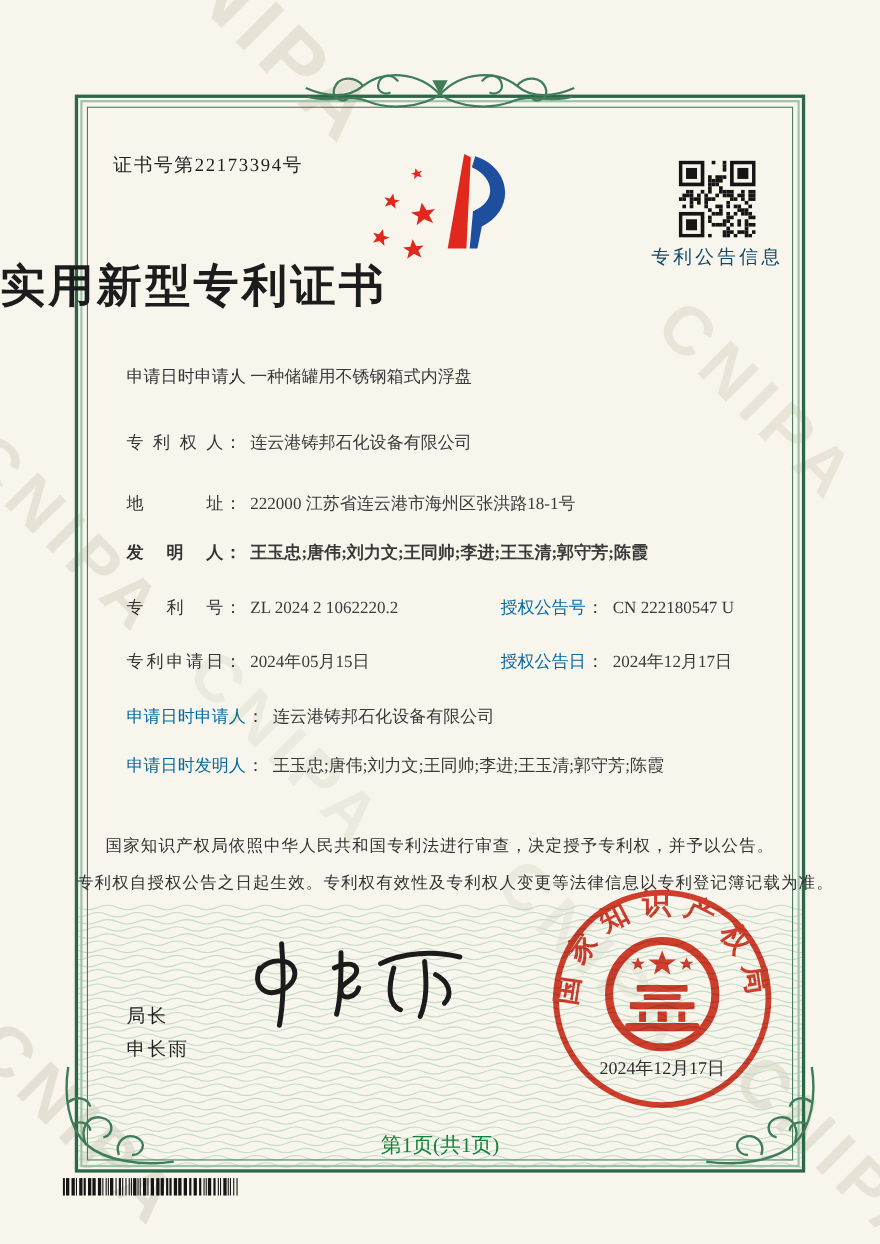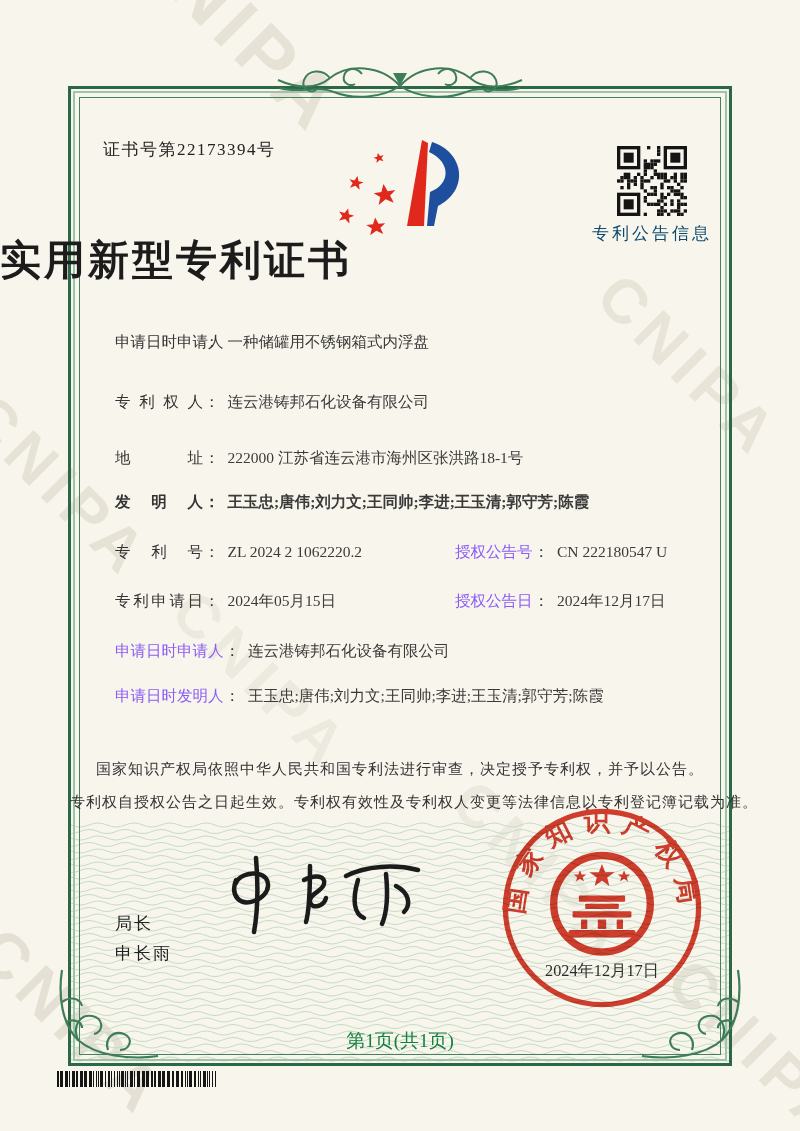--- a/index.html
+++ b/index.html
@@ -14,21 +14,21 @@
   .frame::before{content:"";position:absolute;inset:2px;border:2px solid #9dc3a8;}
   .frame::after{content:"";position:absolute;inset:8px;border:1px solid #46805e;}
   .abs{position:absolute;}
   .cert-no{left:103px;top:138px;font-size:17px;letter-spacing:1.5px;color:#222;}
   .qr-label{left:592px;top:222px;width:120px;text-align:left;font-size:17px;
             letter-spacing:3px;color:#0c4a6e;}
   .title{left:0;top:233px;width:800px;font-size:41px;font-weight:bold;
          letter-spacing:3px;color:#1c1c1c;}
   .row{left:115px;font-size:15.5px;color:#333;white-space:nowrap;}
   .lbl{display:inline-block;width:88px;text-align:justify;text-align-last:justify;color:#333;}
-  .lbl-plain{color:#8b5cf6;}
+  .lbl-plain{color:#0369a1;}
   .colon{margin:0 8px 0 1px;}
   .val{color:#3a3a3a;}
   .col2{position:absolute;left:340px;top:0;white-space:nowrap;}
   .statement{left:70px;width:660px;text-align:center;font-size:15px;color:#333;
              letter-spacing:1px;white-space:nowrap;}
   .signer{left:115px;font-size:17px;color:#222;letter-spacing:2px;}
   .footer-page{left:0;top:1028px;width:800px;text-align:center;font-size:19px;color:#15803d;}
   svg{display:block;}
 </style>
 </head>

